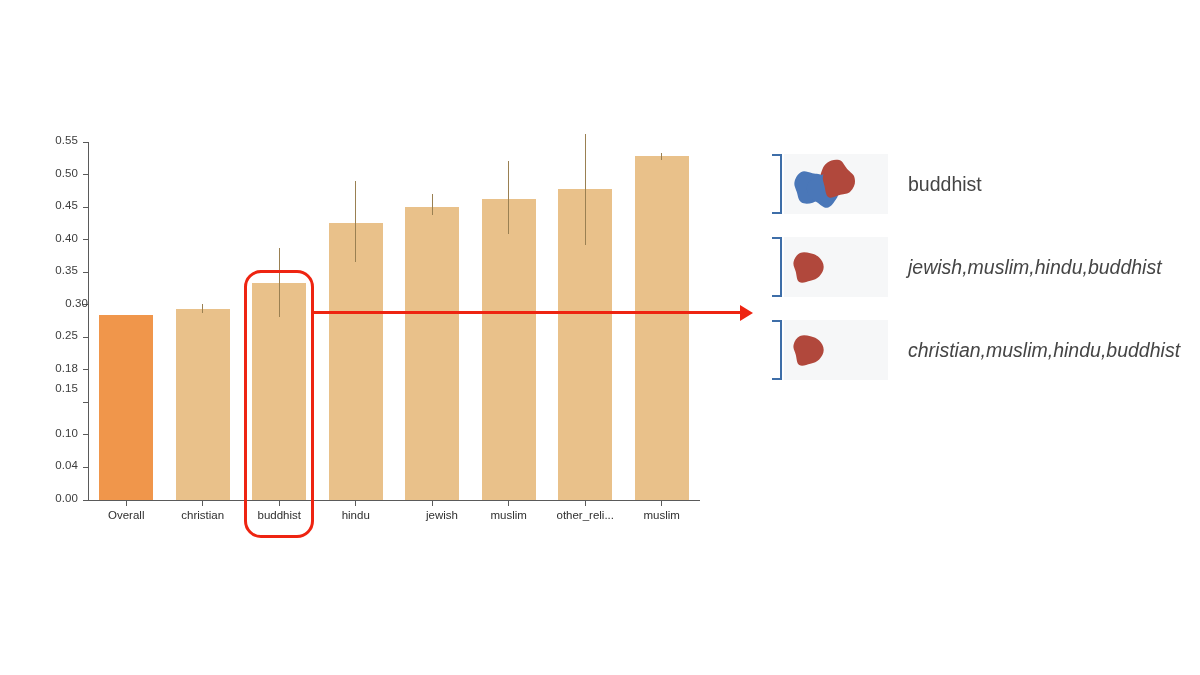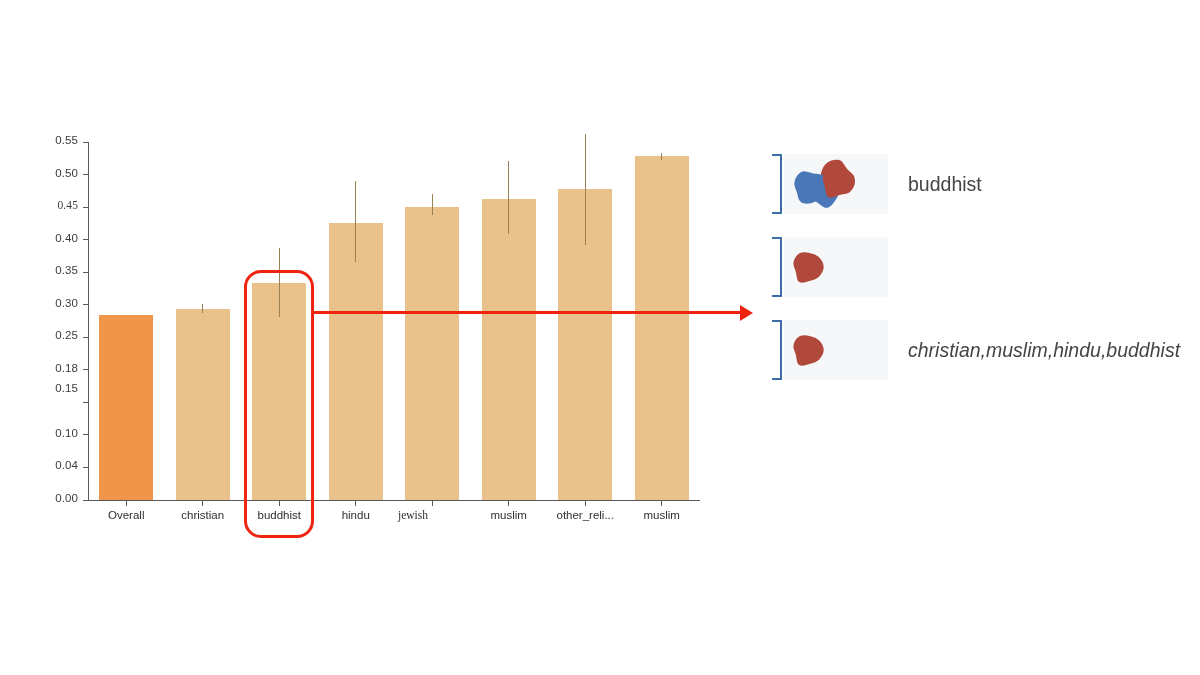--- a/index.html
+++ b/index.html
@@ -162,27 +162,27 @@
         <div class="axis-label" style="left: 26px; top: 459.467px; width: 52px;">0.04</div>
         <div class="ytick-line" style="left: 83px; top: 434.433px;"></div>
         <div class="axis-label" style="left: 26px; top: 426.933px; width: 52px;">0.10</div>
         <div class="ytick-line" style="left: 83px; top: 401.9px;"></div>
         <div class="axis-label" style="left: 26px; top: 382px; width: 52px;">0.15</div>
         <div class="ytick-line" style="left: 83px; top: 369.367px;"></div>
         <div class="axis-label" style="left: 26px; top: 361.867px; width: 52px;">0.18</div>
         <div class="ytick-line" style="left: 83px; top: 336.833px;"></div>
         <div class="axis-label" style="left: 26px; top: 329.333px; width: 52px;">0.25</div>
         <div class="ytick-line" style="left: 83px; top: 304.3px;"></div>
-        <div class="axis-label" style="left: 26px; top: 296.8px; width: 52px;">0.30</div>
+        <div class="axis-label" style="left: 36px; top: 296.8px; width: 52px;">0.30</div>
         <div class="ytick-line" style="left: 83px; top: 271.767px;"></div>
         <div class="axis-label" style="left: 26px; top: 264.267px; width: 52px;">0.35</div>
         <div class="ytick-line" style="left: 83px; top: 239.233px;"></div>
         <div class="axis-label" style="left: 26px; top: 231.733px; width: 52px; text-align: right;">0.40</div>
         <div class="ytick-line" style="left: 83px; top: 206.7px;"></div>
-        <div class="axis-label" style="left: 26px; top: 199.2px; width: 52px; font-family: Liberation Serif, serif;">0.45</div>
+        <div class="axis-label" style="left: 26px; top: 199.2px; width: 52px;">0.45</div>
         <div class="ytick-line" style="left: 83px; top: 174.167px;"></div>
         <div class="axis-label" style="left: 26px; top: 166.667px; width: 52px;">0.50</div>
         <div class="ytick-line" style="left: 83px; top: 141.633px;"></div>
         <div class="axis-label" style="left: 26px; top: 134.133px; width: 52px;">0.55</div>
       </div>
 
     <div id="bars-group">
         <div class="bar accent" style="left: 99.25px; top: 314.56px; width: 54px; height: 185.44px;"></div>
         <div class="bar" style="left: 175.75px; top: 309.355px; width: 54px; height: 190.645px;"></div>
         <div class="errbar" style="left: 202.1px; top: 304.149px; height: 9.10933px;"></div>
@@ -204,21 +204,21 @@
         <div class="x-axis-spine" style="left: 88px; top: 500px; width: 612px;"></div>
         <div class="xtick-line" style="left: 125.65px; top: 501px;"></div>
         <div class="xtick-label" style="left: 81.25px; top: 509px; width: 90px;">Overall</div>
         <div class="xtick-line" style="left: 202.15px; top: 501px;"></div>
         <div class="xtick-label" style="left: 157.75px; top: 509px; width: 90px;">christian</div>
         <div class="xtick-line" style="left: 278.65px; top: 501px;"></div>
         <div class="xtick-label" style="left: 234.25px; top: 509px; width: 90px;">buddhist</div>
         <div class="xtick-line" style="left: 355.15px; top: 501px;"></div>
         <div class="xtick-label" style="left: 310.75px; top: 509px; width: 90px;">hindu</div>
         <div class="xtick-line" style="left: 431.65px; top: 501px;"></div>
-        <div class="xtick-label" style="left: 368px; top: 509px; width: 90px; font-family: Liberation Serif, serif;">jewish</div>
+        <div class="xtick-label" style="left: 397px; top: 509px; width: 90px;">jewish</div>
         <div class="xtick-line" style="left: 508.15px; top: 501px;"></div>
         <div class="xtick-label" style="left: 463.75px; top: 509px; width: 90px;">muslim</div>
         <div class="xtick-line" style="left: 584.65px; top: 501px;"></div>
         <div class="xtick-label" style="left: 540.25px; top: 509px; width: 90px;">other_reli...</div>
         <div class="xtick-line" style="left: 661.15px; top: 501px;"></div>
         <div class="xtick-label" style="left: 616.75px; top: 509px; width: 90px;">muslim</div>
       </div>
 
     <div id="highlight-box" style="left: 244.25px; top: 269.677px; width: 70px; height: 268.323px; border-color: rgb(238, 36, 17);"></div>
     <div id="arrow-line" style="left: 314.25px; top: 311px; width: 425.75px; background: rgb(238, 36, 17);"></div>
@@ -238,20 +238,21 @@
         </div>
         <div class="gal-label">buddhist</div>
       </div>
       <div class="gal-row">
         <div class="gal-bracket" style="border-top-color: rgb(62, 110, 168); border-right-color: rgb(62, 110, 168); border-bottom-color: rgb(62, 110, 168); border-left: none;"></div>
         <div class="gal-thumb" style="background: rgb(246, 247, 248);">
           <svg width="104" height="60" viewBox="0 0 104 60" xmlns="http://www.w3.org/2000/svg">
             <path d="M 39.7 30.0 C 39.7 33.6,37.8 36.8,35.2 39.4 C 32.7 42.0,30.2 42.6,26.4 43.7 C 22.6 44.7,18.2 46.8,15.3 45.0 C 12.5 43.2,12.8 38.4,11.7 34.5 C 10.6 30.6,8.8 28.3,9.6 24.8 C 10.4 21.2,12.7 17.7,16.0 16.1 C 19.2 14.4,22.7 15.3,26.4 16.2 C 30.1 17.0,32.6 18.0,35.2 20.6 C 37.7 23.3,39.7 26.4,39.7 30.0 Z" fill="#b1483c"></path>
           </svg>
         </div>
+        <div class="gal-label italic">jewish,muslim,hindu,buddhist</div>
       </div>
       <div class="gal-row">
         <div class="gal-bracket" style="border-top-color: rgb(62, 110, 168); border-right-color: rgb(62, 110, 168); border-bottom-color: rgb(62, 110, 168); border-left: none;"></div>
         <div class="gal-thumb" style="background: rgb(246, 247, 248);">
           <svg width="104" height="60" viewBox="0 0 104 60" xmlns="http://www.w3.org/2000/svg">
             <path d="M 39.7 30.0 C 39.7 33.6,37.8 36.8,35.2 39.4 C 32.7 42.0,30.2 42.6,26.4 43.7 C 22.6 44.7,18.2 46.8,15.3 45.0 C 12.5 43.2,12.8 38.4,11.7 34.5 C 10.6 30.6,8.8 28.3,9.6 24.8 C 10.4 21.2,12.7 17.7,16.0 16.1 C 19.2 14.4,22.7 15.3,26.4 16.2 C 30.1 17.0,32.6 18.0,35.2 20.6 C 37.7 23.3,39.7 26.4,39.7 30.0 Z" fill="#b1483c"></path>
           </svg>
         </div>
         <div class="gal-label italic">christian,muslim,hindu,buddhist</div>
       </div>

